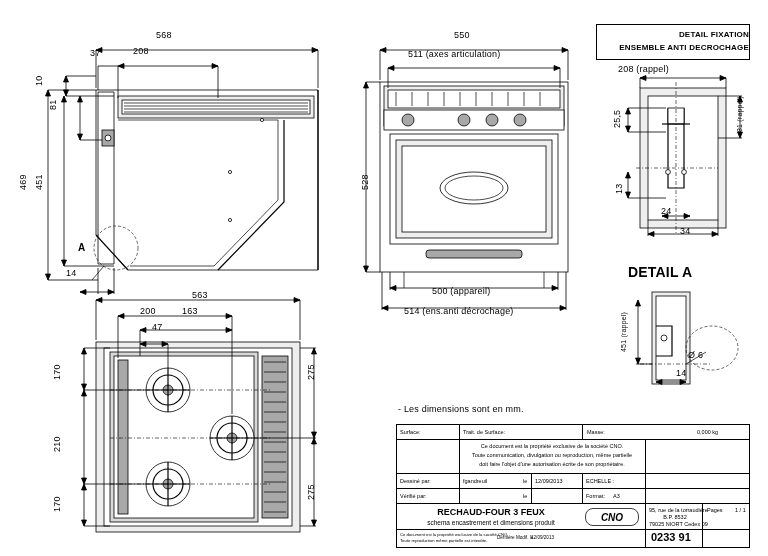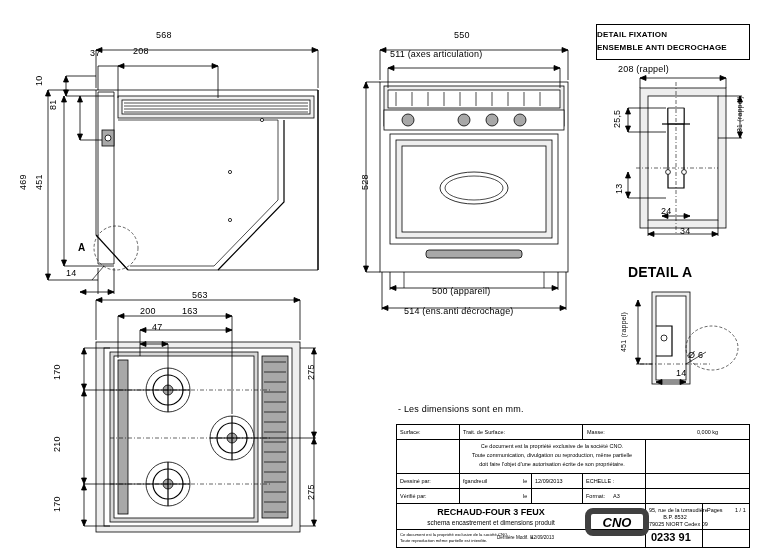--- a/index.html
+++ b/index.html
@@ -18,21 +18,21 @@
   .lbl-9{font-size:9px;}
   .lbl-10{font-size:10px;}
   .lbl-7{font-size:7px;}
   .vert{transform:rotate(-90deg);transform-origin:left top;}
   
   .tb{position:absolute;left:396px;top:424px;width:352px;height:122px;border:1px solid #000;}
   .tb .r{position:absolute;left:0;right:0;border-bottom:1px solid #000;}
   .tb .c{position:absolute;top:0;bottom:0;border-right:1px solid #000;}
   .cell{position:absolute;font-size:5.5px;line-height:1.25;}
   .detailbox{position:absolute;left:596px;top:24px;width:152px;height:34px;border:1.5px solid #000;}
-  .centerText{text-align:left;width:100%;}
+  .centerText{text-align:right;width:100%;}
   svg{position:absolute;left:0;top:0;overflow:visible;}
   .arrowline{stroke:#000;stroke-width:.8;fill:none;}
   .thinline{stroke:#000;stroke-width:.7;fill:none;}
   .medline{stroke:#000;stroke-width:1.2;fill:none;}
   .dash{stroke:#000;stroke-width:.6;fill:none;stroke-dasharray:4 2 1 2;}
   .dash2{stroke:#000;stroke-width:.6;fill:none;stroke-dasharray:3 2;}
   .fillgray{fill:#d8d8d8;stroke:#000;stroke-width:.8;}
   .filllgray{fill:#eeeeee;stroke:#000;stroke-width:.8;}
   .filldgray{fill:#a8a8a8;stroke:#000;stroke-width:.8;}
   .fillwhite{fill:#ffffff;stroke:#000;stroke-width:.8;}
@@ -201,21 +201,21 @@
 
         <line x1="26" y1="288" x2="210" y2="288"></line>
         <polygon points="26,288 32,285.5 32,290.5" fill="#000"></polygon>
         <polygon points="210,288 204,285.5 204,290.5" fill="#000"></polygon>
         <line x1="26" y1="252" x2="26" y2="290"></line>
         <line x1="210" y1="252" x2="210" y2="290"></line>
       </g>
     </svg>
 
     <div class="abs lbl lbl-9" style="left:454px;top:30px;">550</div>
-    <div class="abs lbl lbl-9" style="left:390px;top:49px;">511  (axes articulation)</div>
+    <div class="abs lbl lbl-9" style="left:408px;top:49px;">511  (axes articulation)</div>
     <div class="abs lbl lbl-9 vert" style="left:360px;top:190px;">528</div>
     <div class="abs lbl lbl-9" style="left:432px;top:286px;">500  (appareil)</div>
     <div class="abs lbl lbl-9" style="left:404px;top:306px;">514  (ens.anti décrochage)</div>
   </div>
 
   <div class="detailbox">
     <div class="centerText lbl lbl-b" style="margin-top:5px;">DETAIL FIXATION</div>
     <div class="centerText lbl lbl-b" style="margin-top:4px;">ENSEMBLE ANTI DECROCHAGE</div>
   </div>
 
@@ -453,21 +453,21 @@
     <div class="cell" style="left:138px;top:53px;">12/09/2013</div>
     <div class="cell" style="left:189px;top:53px;">ECHELLE :</div>
 
     <div class="cell" style="left:3px;top:68px;">Vérifié par:</div>
     <div class="cell" style="left:66px;top:68px;"></div>
     <div class="cell" style="left:126px;top:68px;">le</div>
     <div class="cell" style="left:138px;top:68px;"></div>
     <div class="cell" style="left:189px;top:68px;">Format:</div>
     <div class="cell" style="left:216px;top:68px;">A3</div>
 
-    <div style="position:absolute;left:188px;top:83px;width:52px;height:16px;border:6px solid #404040;border-radius:8px;display:flex;align-items:center;justify-content:center;font-size:13px;font-style:italic;font-weight:bold;">CNO</div>
+    <div style="position:absolute;left:188px;top:83px;width:52px;height:16px;border:1px solid #404040;border-radius:8px;display:flex;align-items:center;justify-content:center;font-size:10px;font-style:italic;font-weight:bold;">CNO</div>
     <div class="cell" style="left:252px;top:82px;">95, rue de la torraudière</div>
     <div class="cell" style="left:252px;top:89px;width:52px;text-align:center;">B.P. 8532</div>
     <div class="cell" style="left:252px;top:96px;">79025 NIORT Cedex 09</div>
 
     <div style="position:absolute;left:4px;top:82px;width:180px;text-align:center;font-size:9px;font-weight:bold;">RECHAUD-FOUR 3 FEUX</div>
     <div style="position:absolute;left:4px;top:94px;width:180px;text-align:center;font-size:6.5px;">schema encastrement et dimensions produit</div>
 
     <div class="cell" style="left:310px;top:82px;">Pages</div>
     <div class="cell" style="left:338px;top:82px;">1 / 1</div>
 

